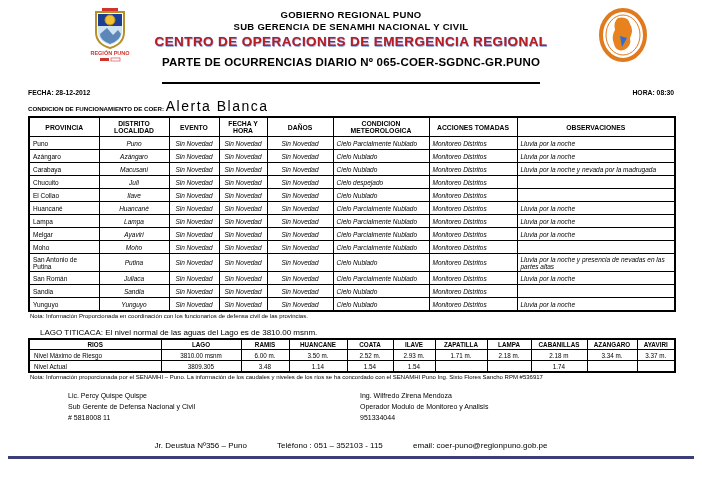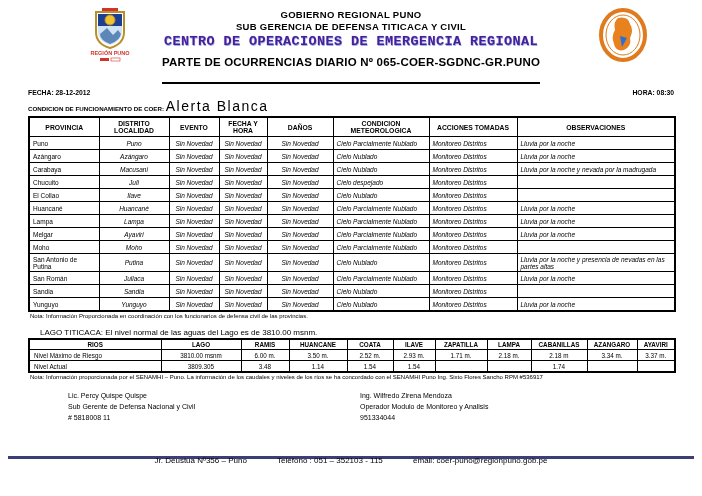--- a/index.html
+++ b/index.html
@@ -32,21 +32,21 @@
   .riv td{font-size:6.3px;text-align:center;padding:1px 2px;height:8px;}
   .riv th{font-size:6.3px;padding:1px 2px;}
   .riv .r-label{text-align:left;padding-left:4px;}
   .note{margin:1px 0 0 30px;font-size:6px;}
   .lago-head{margin:9px 8px 1px 40px;font-size:8px;}
   
   .sigs{display:flex;margin:11px 28px 0 68px;font-size:7px;line-height:1.55;}
   .sig{width:292px;}
   
   .footer-rule{position:absolute;left:8px;right:8px;top:456px;border-top:3px solid #3d3d78;}
-  .footer-text{position:absolute;top:456px;left:0;width:100%;text-align:center;font-size:8px;}
+  .footer-text{position:absolute;top:441px;left:0;width:100%;text-align:center;font-size:8px;}
   .footer-text span{margin:0 14px;}
 </style>
 </head>
 <body>
 
 <div class="page">
 
   <div class="logo logo-left">
     <svg width="44" height="56" viewBox="0 0 44 56">
       <rect x="14" y="0" width="16" height="4" fill="#d0342c"></rect>
@@ -65,22 +65,22 @@
     <svg width="50" height="54" viewBox="0 0 50 54">
       <ellipse cx="25" cy="27" rx="22" ry="25" fill="none" stroke="#e07a1e" stroke-width="4"></ellipse>
       <ellipse cx="25" cy="27" rx="17" ry="20" fill="none" stroke="#e07a1e" stroke-width="1"></ellipse>
       <path d="M20 10 Q30 8 32 16 Q36 22 32 30 Q34 38 26 42 Q18 44 16 36 Q13 28 17 22 Q15 14 20 10 Z" fill="#e8821e"></path>
       <path d="M22 28 L29 30 L24 39 Z" fill="#2a6fd6"></path>
     </svg>
   </div>
 
   <div class="hdr">
     <div class="h1">GOBIERNO REGIONAL PUNO</div>
-    <div class="h2">SUB GERENCIA DE DEFENSA TITICACA Y CIVIL</div>
-    <div class="h3" style="color: #4c1d95; font-family: Liberation Mono, monospace;">CENTRO DE OPERACIONES DE EMERGENCIA REGIONAL</div>
+    <div class="h2">SUB GERENCIA DE SENAMHI NACIONAL Y CIVIL</div>
+    <div class="h3" style="color: #b91c1c;">CENTRO DE OPERACIONES DE EMERGENCIA REGIONAL</div>
     <div><span class="h4">PARTE DE OCURRENCIAS DIARIO Nº 065-COER-SGDNC-GR.PUNO</span></div>
   </div>
 
   <div class="meta">
     <span>FECHA:</span>
     <span>28-12-2012</span>
     <span class="hora">
       <span>HORA:</span>
       <span>08:30</span>
     </span>

